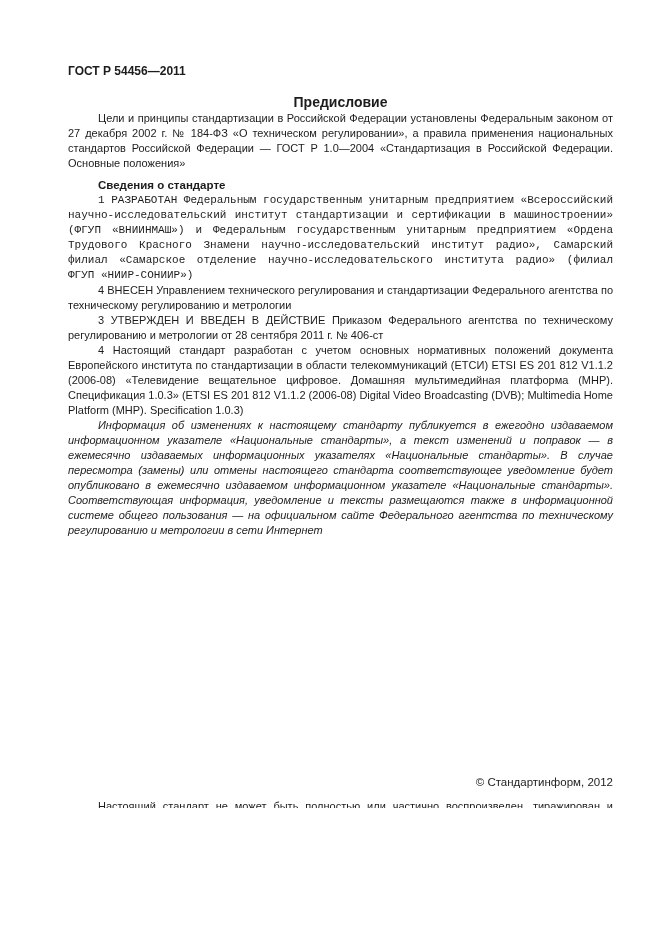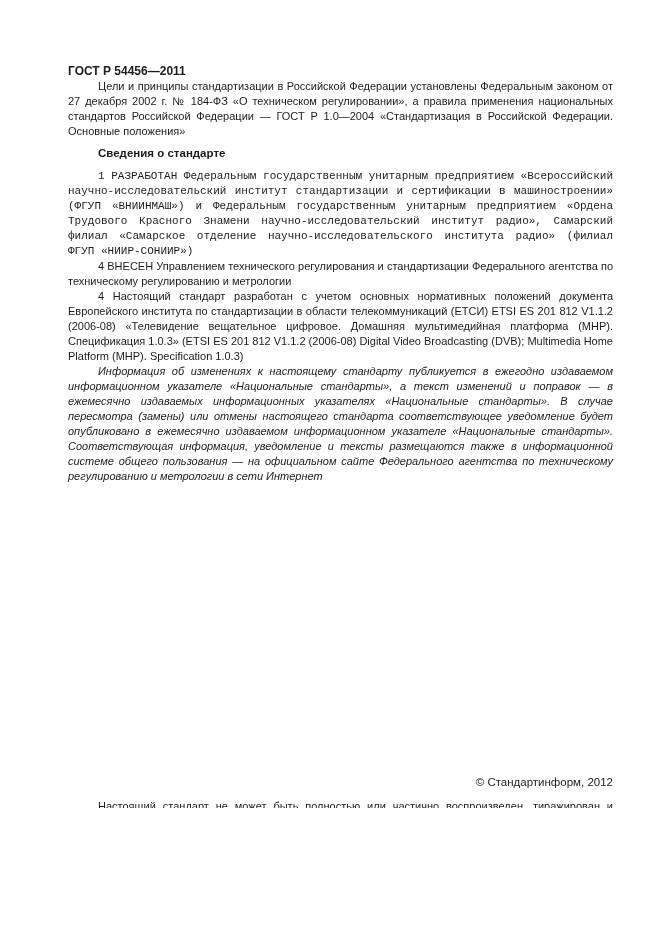--- a/index.html
+++ b/index.html
@@ -39,21 +39,21 @@
     margin: 0;
     font-size: 11px;
     line-height: 15px;
     text-align: justify;
     text-indent: 30px;
     hyphens: auto;
     -webkit-hyphens: auto;
   }
   .intro { margin-top: 10px; }
   .section-heading {
-    margin: 7px 0 8px 0;
+    margin: 7px 0 0 0;
     font-size: 11.5px;
     font-weight: bold;
     line-height: 15px;
     text-indent: 30px;
   }
   .item-1 { margin-top: 9px; font-family: Liberation Mono, monospace; }
   .item-2 { margin-top: 5px; }
   .item-3 { margin-top: 8px; }
   .item-4 { margin-top: 8px; }
   .item-5 { margin-top: 7px; }
@@ -84,29 +84,31 @@
   }
 </style>
 </head>
 <body>
 
 <div class="page">
   <div class="content">
 
     <div class="doc-number">ГОСТ Р 54456—2011</div>
 
+    <div class="preface-title">Предисловие</div>
 
     <p class="body-par intro">Цели и принципы стандартизации в Российской Федерации установлены Федеральным законом от 27 декабря 2002 г. № 184-ФЗ «О техническом регулировании», а правила применения национальных стандартов Российской Федерации — ГОСТ Р 1.0—2004 «Стандартизация в Российской Федерации. Основные положения»</p>
 
     <div class="section-heading">Сведения о стандарте</div>
 
     <p class="body-par item-1">1 РАЗРАБОТАН Федеральным государственным унитарным предприятием «Всероссийский научно-исследовательский институт стандартизации и сертификации в машиностроении» (ФГУП «ВНИИНМАШ») и Федеральным государственным унитарным предприятием «Ордена Трудового Красного Знамени научно-исследовательский институт радио», Самарский филиал «Самарское отделение научно-исследовательского института радио» (филиал ФГУП «НИИР-СОНИИР»)</p>
 
     <p class="body-par item-2">4 ВНЕСЕН Управлением технического регулирования и стандартизации Федерального агентства по техническому регулированию и метрологии</p>
 
+    <p class="body-par item-3">3 УТВЕРЖДЕН И ВВЕДЕН В ДЕЙСТВИЕ Приказом Федерального агентства по техническому регулированию и метрологии от 28 сентября 2011 г. № 406-ст</p>
 
     <p class="body-par item-4">4 Настоящий стандарт разработан с учетом основных нормативных положений документа Европейского института по стандартизации в области телекоммуникаций (ЕТСИ) ETSI ES 201 812 V1.1.2 (2006-08) «Телевидение вещательное цифровое. Домашняя мультимедийная платформа (MHP). Спецификация 1.0.3» (ETSI ES 201 812 V1.1.2 (2006-08) Digital Video Broadcasting (DVB); Multimedia Home Platform (MHP). Specification 1.0.3)</p>
 
 
     <p class="body-par notice">Информация об изменениях к настоящему стандарту публикуется в ежегодно издаваемом информационном указателе «Национальные стандарты», а текст изменений и поправок — в ежемесячно издаваемых информационных указателях «Национальные стандарты». В случае пересмотра (замены) или отмены настоящего стандарта соответствующее уведомление будет опубликовано в ежемесячно издаваемом информационном указателе «Национальные стандарты». Соответствующая информация, уведомление и тексты размещаются также в информационной системе общего пользования — на официальном сайте Федерального агентства по техническому регулированию и метрологии в сети Интернет</p>
 
   </div>
 
   <div class="copyright">© Стандартинформ, 2012</div>
 

